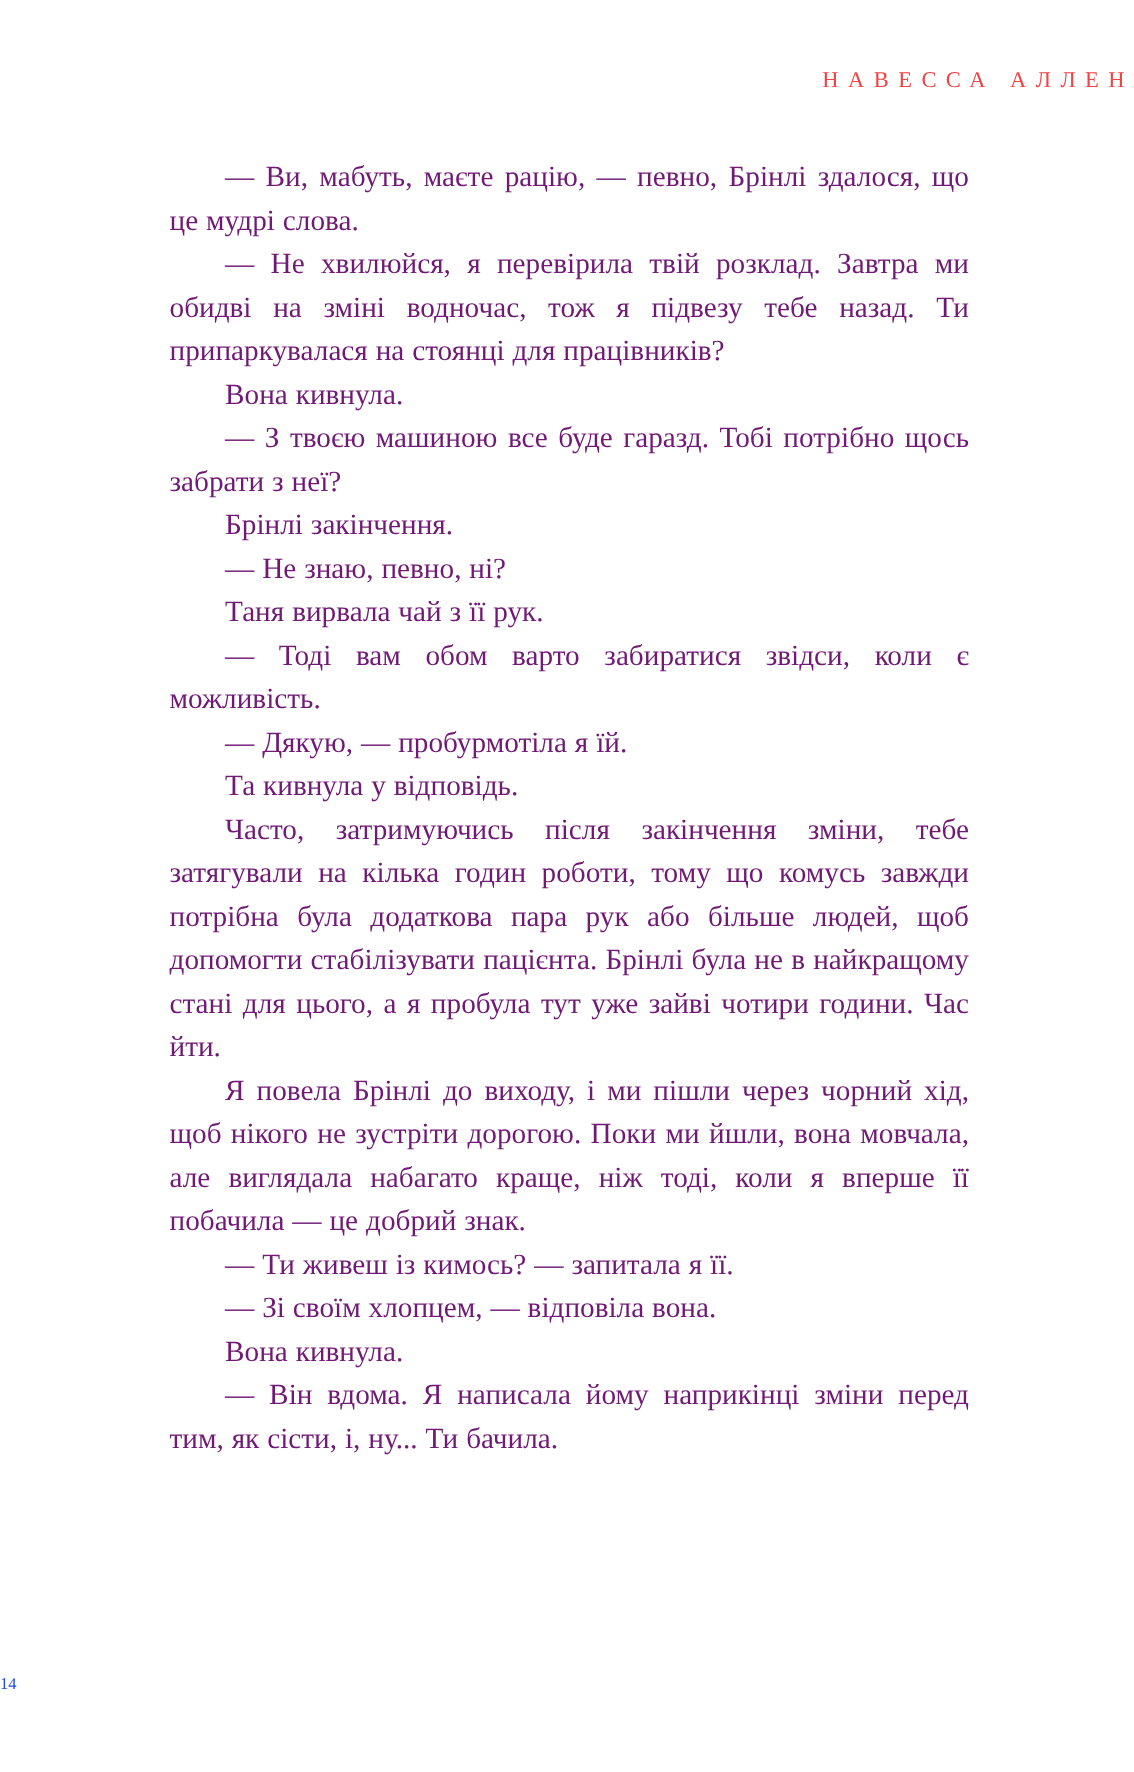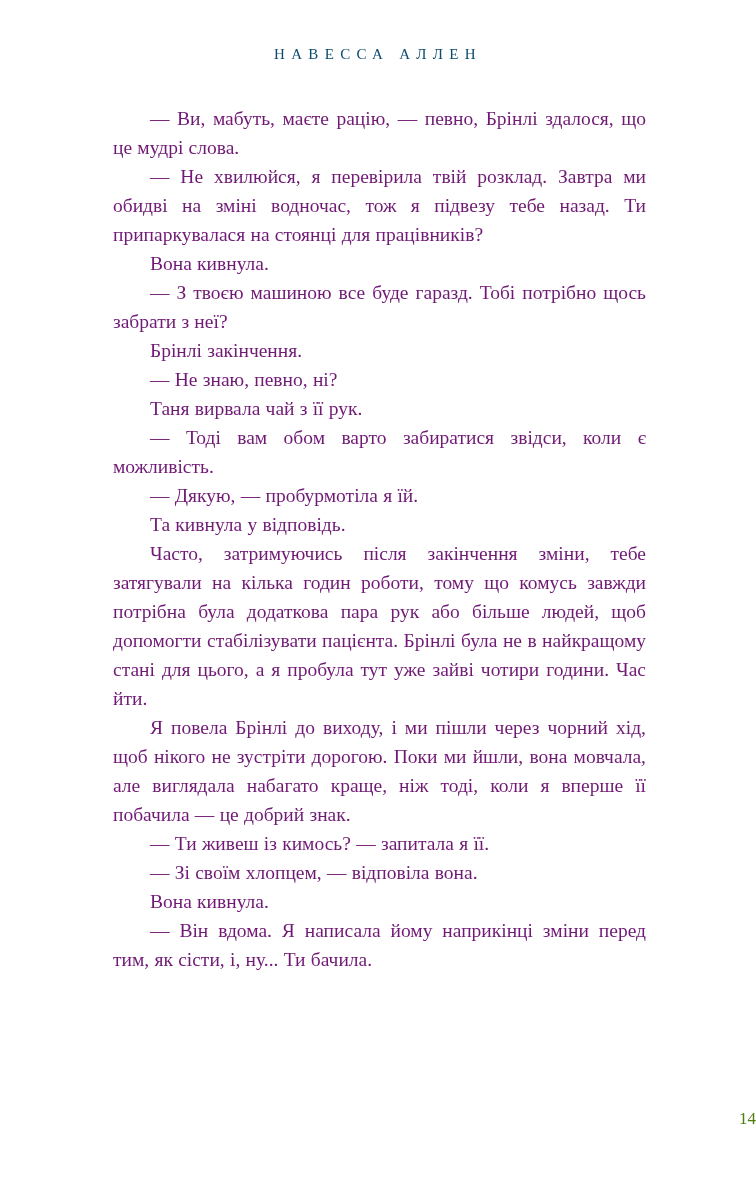--- a/index.html
+++ b/index.html
@@ -17,25 +17,25 @@
   }
   .page {
     position: absolute;
     inset: 0;
   }
   .running-header {
     position: absolute;
     top: 46px;
     left: 0;
     width: 100%;
-    text-align: center;
+    text-align: right;
     font-size: 15px;
     letter-spacing: 0.42em;
     text-transform: uppercase;
-    color: #0c4a6e;
+    color: #ef4444;
     font-weight: 400;
   }
   .body-text {
     position: absolute;
     top: 104px;
     left: 113px;
     width: 533px;
   }
   .body-text p {
     margin: 0;
@@ -44,23 +44,23 @@
     text-align: justify;
     text-indent: 37px;
     color: #701a75;
     word-spacing: 0.02em;
   }
   .page-number {
     position: absolute;
     bottom: 52px;
     left: 0;
     width: 100%;
-    text-align: right;
-    font-size: 17px;
-    color: #4d7c0f;
+    text-align: left;
+    font-size: 11px;
+    color: #1d4ed8;
   }
 </style>
 </head>
 <body>
 
 <div class="page">
 
   <div class="running-header">Навесса Аллен</div>
 
   <div class="body-text">

